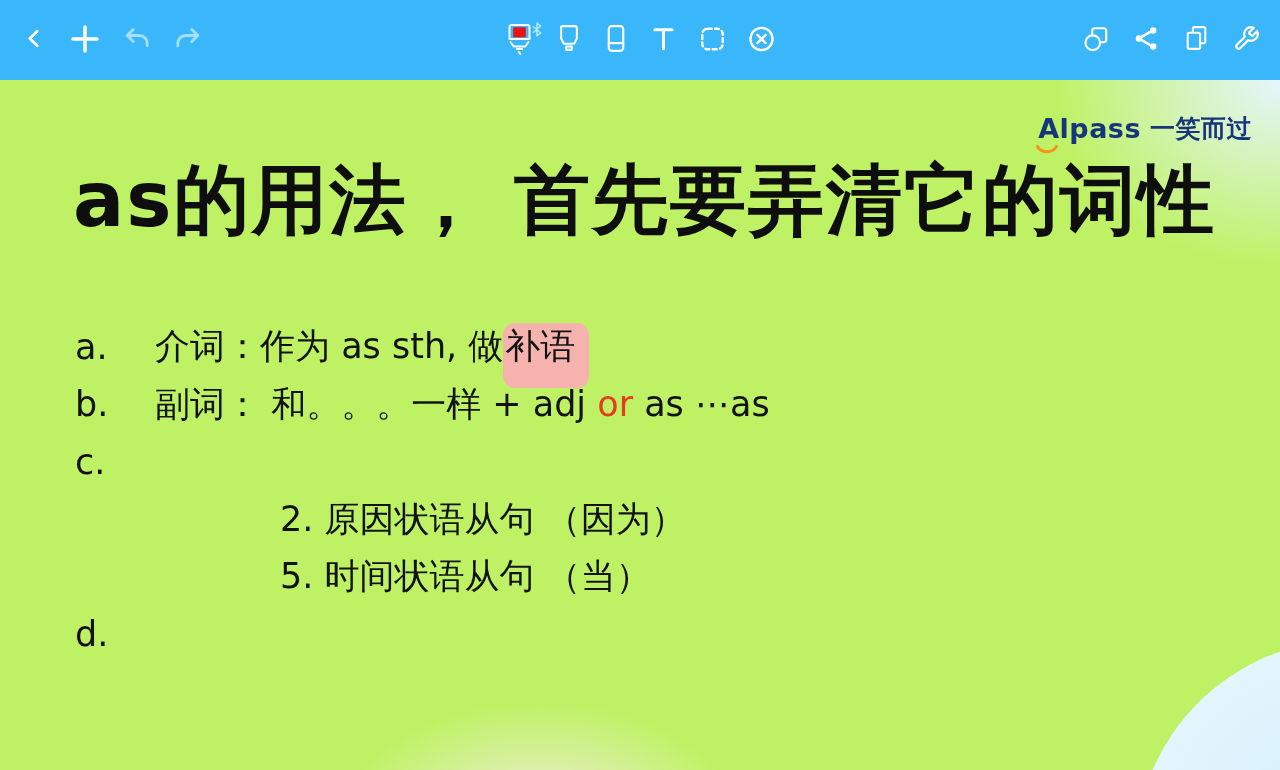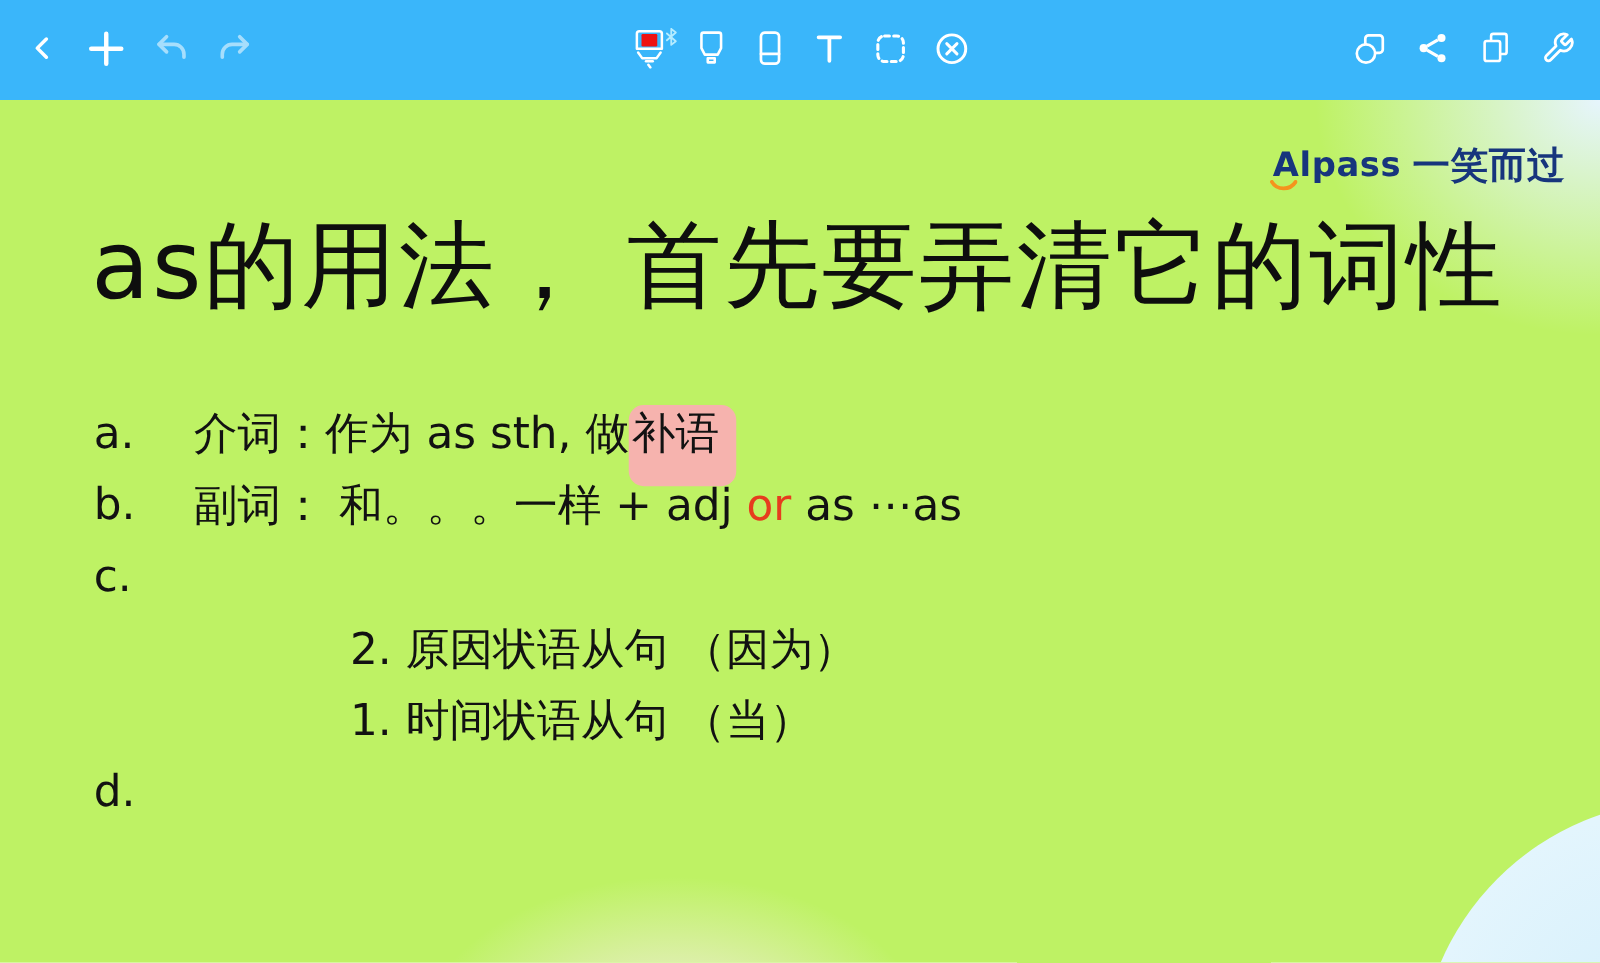--- a/index.html
+++ b/index.html
@@ -50,27 +50,27 @@
   }
 
   
   .logo {
     position:absolute; top:32px; right:28px;
     display:flex; align-items:center;
     color:#17357d; font-weight:bold; font-size:27px; letter-spacing:.5px;
   }
   .logo-brand { position:relative; display:inline-block; }
   .logo-smile { position:absolute; left:-2px; top:18px; }
-  .logo-suffix { margin-left:9px; font-size:30px; }
+  .logo-suffix { margin-left:9px; font-size:25px; }
 
   
   .page-title {
     position:absolute; left:73px; top:70px;
-    font-size:76px; font-weight:400; color:#0e0e0e;
-    letter-spacing:2px; white-space:nowrap;margin-top:12px;
+    font-size:76px; font-weight:700; color:#0e0e0e;
+    letter-spacing:2px; white-space:nowrap;
   }
   .notes { position:absolute; left:75px; top:238px; font-size:35px; color:#121212; }
   .note-line { display:flex; align-items:center; height:57.5px; white-space:nowrap; }
   .note-label { width:80px; flex:none; }
   .indent-1 .note-text { padding-left:125px;text-align:center; }
   .seg { display:inline; }
   .seg-highlight { background:#f6b3ae; border-radius:12px; padding:3px 14px 22px 2px; }
   .seg-red { color:#e63c1e; }
 </style>
 </head>
@@ -234,19 +234,19 @@
       </div>
       <div class="note-line">
         <span class="note-label">c.</span>
       </div>
       <div class="note-line indent-1">
         <span class="note-label"></span>
         <span class="note-text"><span class="seg">2. 原因状语从句 （因为）</span></span>
       </div>
       <div class="note-line indent-1">
         <span class="note-label"></span>
-        <span class="note-text"><span class="seg">1. 时间状语从句 （当）</span></span>
+        <span class="note-text"><span class="seg">5. 时间状语从句 （当）</span></span>
       </div>
       <div class="note-line">
         <span class="note-label">d.</span>
       </div>
     </div>
 </div>
 
 </body></html>

